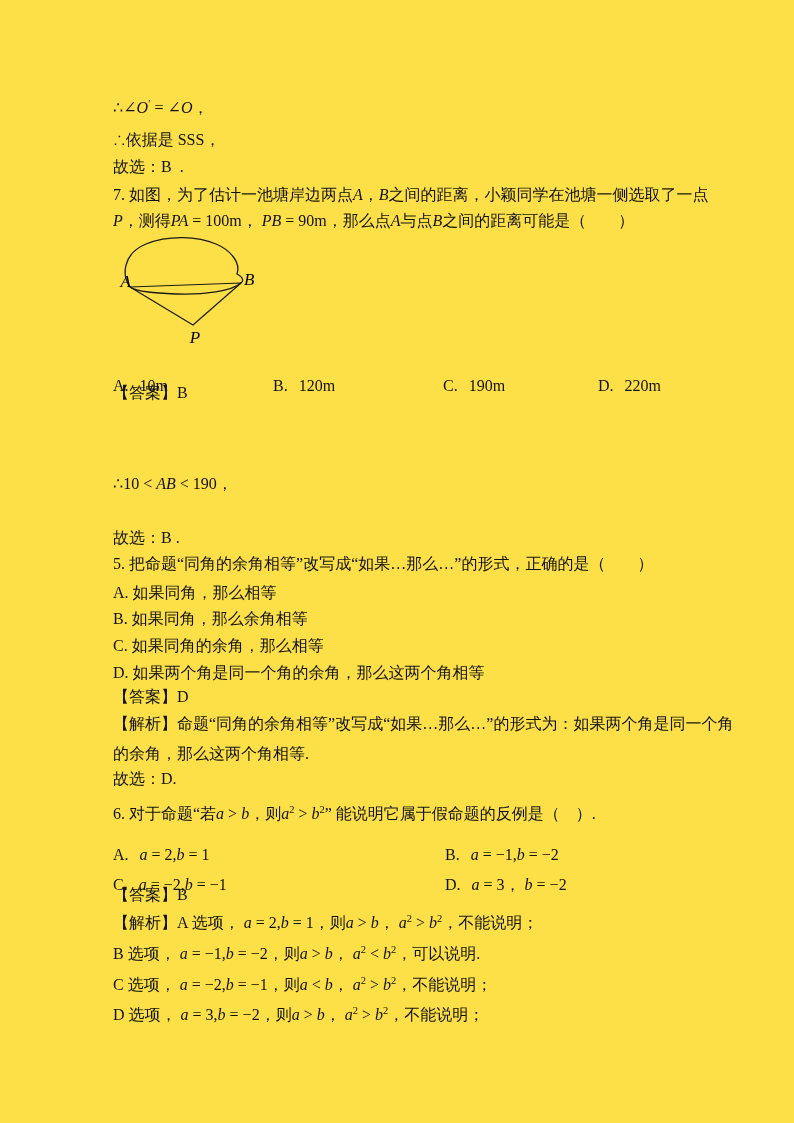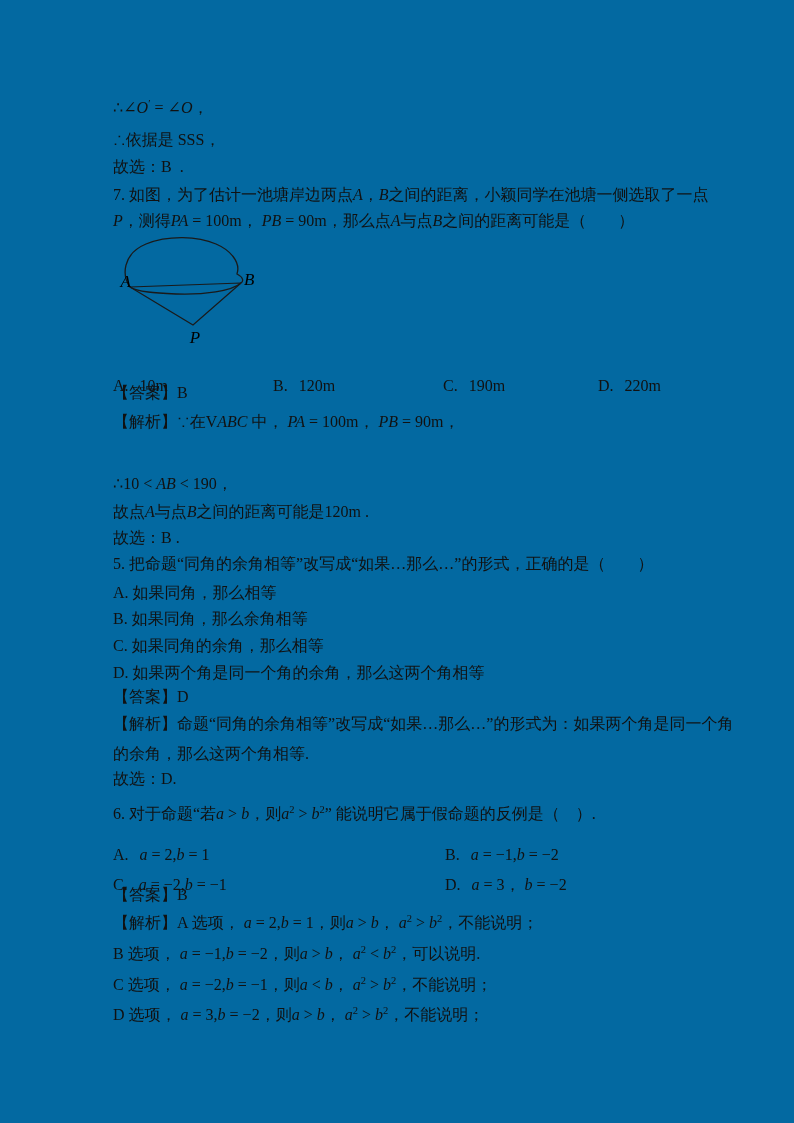--- a/index.html
+++ b/index.html
@@ -1,19 +1,19 @@
 <!DOCTYPE html>
 <html><head>
 <meta charset="utf-8">
 <style>
   html,body{margin:0;padding:0;background:#ffffff;}
   .page{
     position:relative;
     width:794px;height:1123px;
-    background:#0369a1;
+    background:#fde047;
     color:#000;
     font-family:"Liberation Serif","DejaVu Serif",serif;
     overflow:hidden;
   }
   .line{
     position:absolute;
     left:113px;
     font-size:16px;
     line-height:22px;
     white-space:pre;
@@ -51,23 +51,21 @@
   </svg>
 
   <div class="line" style="top:357px">
     <span class="opt4" style="left:0px"><span class="optlabel">A.</span><span>10m</span></span>
     <span class="opt4" style="left:160px"><span class="optlabel">B.</span><span>120m</span></span>
     <span class="opt4" style="left:330px"><span class="optlabel">C.</span><span>190m</span></span>
     <span class="opt4" style="left:485px"><span class="optlabel">D.</span><span>220m</span></span>
   </div>
 
   <div class="line" style="top:382px"><span class="seg-c">【答案】</span><span class="seg-m">B</span></div>
-  <div class="line" style="top:411px"><span class="seg-c">【解析】∵在</span><span class="seg-m">V</span><span class="seg-i">ABC</span><span class="seg-c"> 中， </span><span class="seg-i">PA</span><span class="seg-m"> = 100m</span><span class="seg-c">， </span><span class="seg-i">PB</span><span class="seg-m"> = 90m</span><span class="seg-c">，</span></div>
   <div class="line" style="top:473px"><span class="seg-m">∴10 &lt; </span><span class="seg-i">AB</span><span class="seg-m"> &lt; 190</span><span class="seg-c">，</span></div>
-  <div class="line" style="top:501px"><span class="seg-c">故点</span><span class="seg-i">A</span><span class="seg-c">与点</span><span class="seg-i">B</span><span class="seg-c">之间的距离可能是</span><span class="seg-m">120m</span><span class="seg-c"> .</span></div>
   <div class="line" style="top:527px"><span class="seg-c">故选：</span><span class="seg-m">B</span><span class="seg-c"> .</span></div>
 
   <div class="line" style="top:553px"><span class="seg-c">5. 把命题“同角的余角相等”改写成“如果…那么…”的形式，正确的是（　　）</span></div>
   <div class="line" style="top:608px"><span class="seg-c">B. 如果同角，那么余角相等</span></div>
   <div class="line" style="top:582px"><span class="seg-c">A. 如果同角，那么相等</span></div>
   <div class="line" style="top:635px"><span class="seg-c">C. 如果同角的余角，那么相等</span></div>
   <div class="line" style="top:662px"><span class="seg-c">D. 如果两个角是同一个角的余角，那么这两个角相等</span></div>
   <div class="line" style="top:686px"><span class="seg-c">【答案】</span><span class="seg-m">D</span></div>
   <div class="line" style="top:743px"><span class="seg-c">的余角，那么这两个角相等.</span></div>
   <div class="line" style="top:713px"><span class="seg-c">【解析】命题“同角的余角相等”改写成“如果…那么…”的形式为：如果两个角是同一个角</span></div>

